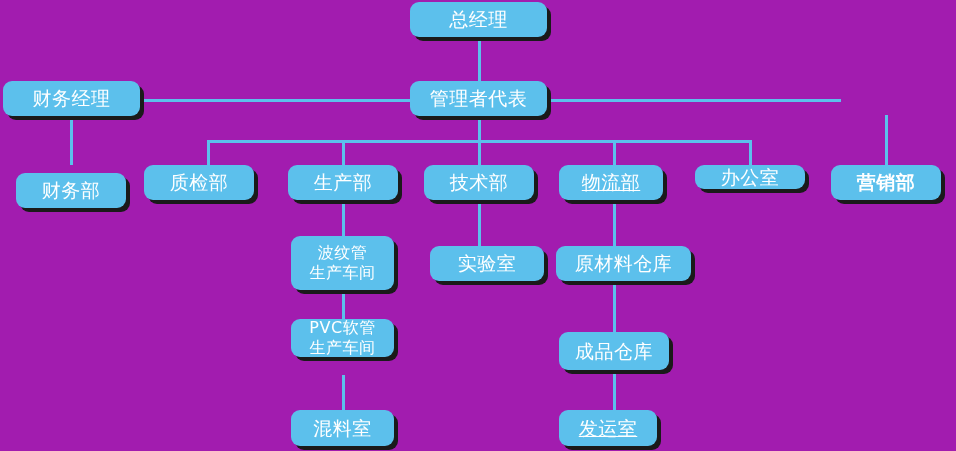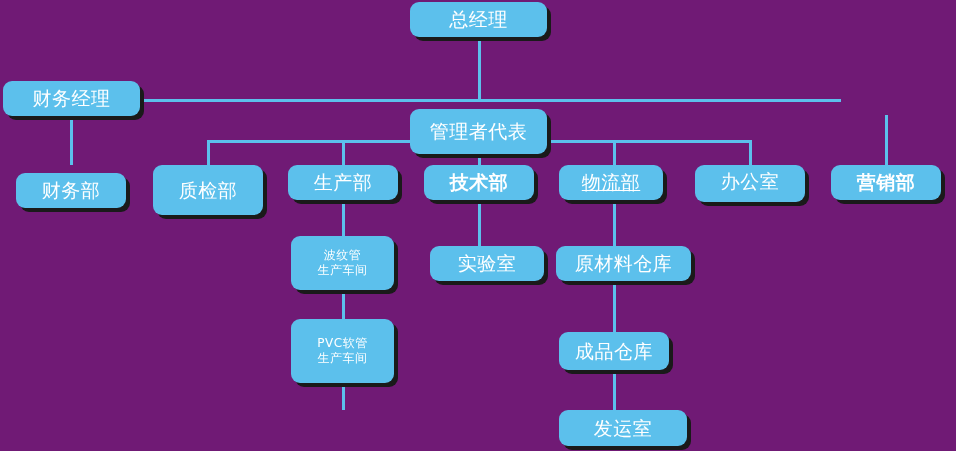--- a/index.html
+++ b/index.html
@@ -7,21 +7,21 @@
     padding: 0;
     background: #ffffff;
   }
   body {
     font-family: "DejaVu Sans", "Liberation Sans", sans-serif;
   }
   #org-chart {
     position: relative;
     width: 956px;
     height: 451px;
-    background: #701a75;
+    background: #a21caf;
     overflow: hidden;
   }
   .node {
     position: absolute;
     box-sizing: border-box;
     background: #5cc0ec;
     border-radius: 9px;
     color: #ffffff;
     display: flex;
     align-items: center;
@@ -30,21 +30,21 @@
     line-height: 1.18;
     font-size: 19px;
     letter-spacing: 0.5px;
     box-shadow: 4px 4px 0 0 #1a1a1a;
     z-index: 3;
     white-space: pre-line;
     user-select: none;
   }
   .node.two-line {
     line-height: 1.25;
-    font-size: 12px;
+    font-size: 16px;
   }
   .conn {
     position: absolute;
     background: #5cc0ec;
     z-index: 1;
   }
   .conn.v { width: 3px; }
   .conn.h { height: 3px; }
 </style>
 </head>
@@ -79,34 +79,35 @@
 
   <div class="conn v" style="left:613px; top:285px; height:47px;"></div>
 
   <div class="conn v" style="left:342px; top:375px; height:35px;"></div>
 
   <div class="conn v" style="left:613px; top:370px; height:40px;"></div>
 
   <div class="node" style="left:410px; top:2px; width:137px; height:35px;">总经理</div>
 
   <div class="node" style="left:3px; top:81px; width:137px; height:35px;">财务经理</div>
-  <div class="node" style="left:410px; top:81px; width:137px; height:45px;margin-top:28px;">管理者代表</div>
+  <div class="node" style="left:410px; top:81px; width:137px; height:35px;">管理者代表</div>
 
   <div class="node" style="left:16px; top:165px; width:110px; height:35px;margin-top:8px;">财务部</div>
-  <div class="node" style="left:153px; top:165px; width:110px; height:50px;">质检部</div>
+  <div class="node" style="left:144px; top:165px; width:110px; height:35px;">质检部</div>
   <div class="node" style="left:288px; top:165px; width:110px; height:35px;">生产部</div>
-  <div class="node" style="left:424px; top:165px; width:110px; height:35px;font-weight:bold;">技术部</div>
+  <div class="node" style="left:424px; top:165px; width:110px; height:35px;">技术部</div>
   <div class="node" style="left:559px; top:165px; width:104px; height:35px;text-decoration:underline;">物流部</div>
-  <div class="node" style="left:695px; top:165px; width:110px; height:37px;font-family:Liberation Mono, monospace;">办公室</div>
+  <div class="node" style="left:695px; top:165px; width:110px; height:24px;">办公室</div>
   <div class="node" style="left:831px; top:165px; width:110px; height:35px;font-weight:bold;">营销部</div>
 
   <div class="node two-line" style="left:291px; top:236px; width:103px; height:54px;">波纹管
 生产车间</div>
   <div class="node" style="left:430px; top:246px; width:114px; height:35px;">实验室</div>
   <div class="node" style="left:556px; top:246px; width:135px; height:35px;">原材料仓库</div>
 
-  <div class="node two-line" style="left:291px; top:319px; width:103px; height:64px;">PVC软管
+  <div class="node two-line" style="left:291px; top:319px; width:103px; height:38px;">PVC软管
 生产车间</div>
   <div class="node" style="left:559px; top:332px; width:110px; height:38px;">成品仓库</div>
 
-  <div class="node" style="left:559px; top:410px; width:128px; height:36px;">发运室</div>
+  <div class="node" style="left:291px; top:410px; width:103px; height:36px;">混料室</div>
+  <div class="node" style="left:559px; top:410px; width:98px; height:36px;text-decoration:underline;">发运室</div>
 
 </div>
 
 </body></html>

